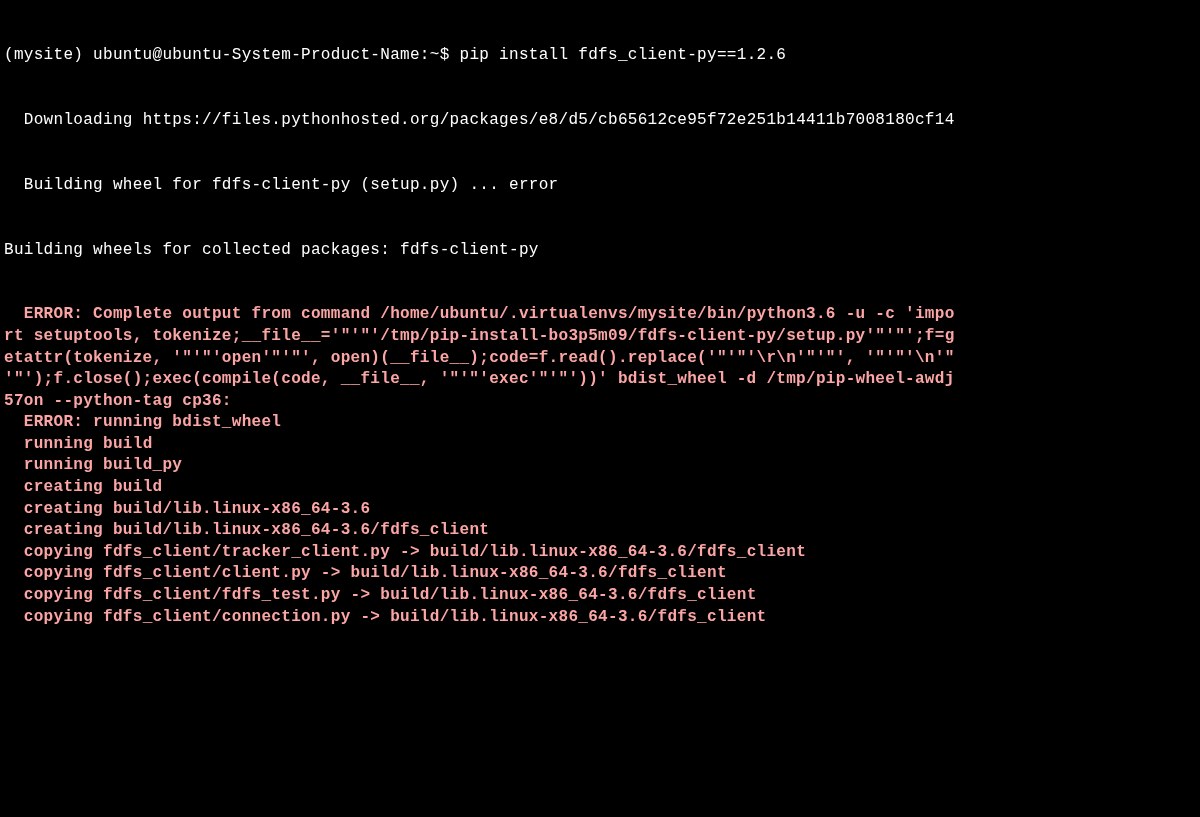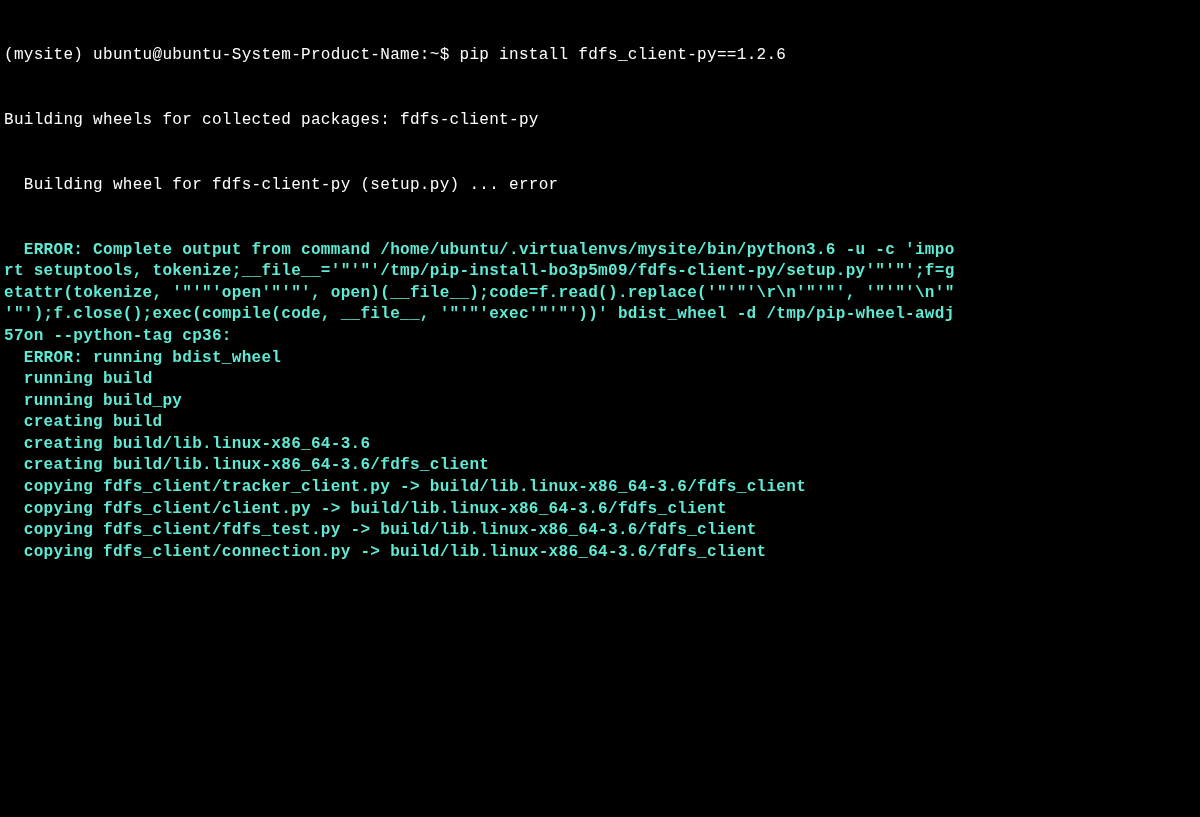--- a/index.html
+++ b/index.html
@@ -17,31 +17,32 @@
   .terminal {
     padding: 2px 4px;
     white-space: pre-wrap;
     word-break: break-all;
   }
   .line {
     display: block;
     letter-spacing: 0.3px;
   }
   .white { color: #fff; }
-  .error { color: #5eead4; font-weight: bold; }
+  .error { color: #fca5a5; font-weight: bold; }
   .progress-bar {
     display: inline-block;
     background: #fff;
     color: #fff;
     height: 1em;
     vertical-align: middle;
     width: 312px;
   }
 </style>
 </head>
 <body>
 
 <div class="terminal">
   <span class="line white"><span>(mysite) ubuntu@ubuntu-System-Product-Name:~$ </span><span>pip install fdfs_client-py==1.2.6</span></span>
+  <span class="line white">  Downloading https://files.pythonhosted.org/packages/e8/d5/cb65612ce95f72e251b14411b7008180cf14</span>
+  <span class="line white">  Building wheel for fdfs-client-py (setup.py) ... error</span>
   <span class="line white">Building wheels for collected packages: fdfs-client-py</span>
-  <span class="line white">  Building wheel for fdfs-client-py (setup.py) ... error</span>
   <div id="error-block"><span class="line error">  ERROR: Complete output from command /home/ubuntu/.virtualenvs/mysite/bin/python3.6 -u -c 'impo</span><span class="line error">rt setuptools, tokenize;__file__='"'"'/tmp/pip-install-bo3p5m09/fdfs-client-py/setup.py'"'"';f=g</span><span class="line error">etattr(tokenize, '"'"'open'"'"', open)(__file__);code=f.read().replace('"'"'\r\n'"'"', '"'"'\n'"</span><span class="line error">'"');f.close();exec(compile(code, __file__, '"'"'exec'"'"'))' bdist_wheel -d /tmp/pip-wheel-awdj</span><span class="line error">57on --python-tag cp36:</span><span class="line error">  ERROR: running bdist_wheel</span><span class="line error">  running build</span><span class="line error">  running build_py</span><span class="line error">  creating build</span><span class="line error">  creating build/lib.linux-x86_64-3.6</span><span class="line error">  creating build/lib.linux-x86_64-3.6/fdfs_client</span><span class="line error">  copying fdfs_client/tracker_client.py -&gt; build/lib.linux-x86_64-3.6/fdfs_client</span><span class="line error">  copying fdfs_client/client.py -&gt; build/lib.linux-x86_64-3.6/fdfs_client</span><span class="line error">  copying fdfs_client/fdfs_test.py -&gt; build/lib.linux-x86_64-3.6/fdfs_client</span><span class="line error">  copying fdfs_client/connection.py -&gt; build/lib.linux-x86_64-3.6/fdfs_client</span></div>
 </div>
 
 </body></html>

